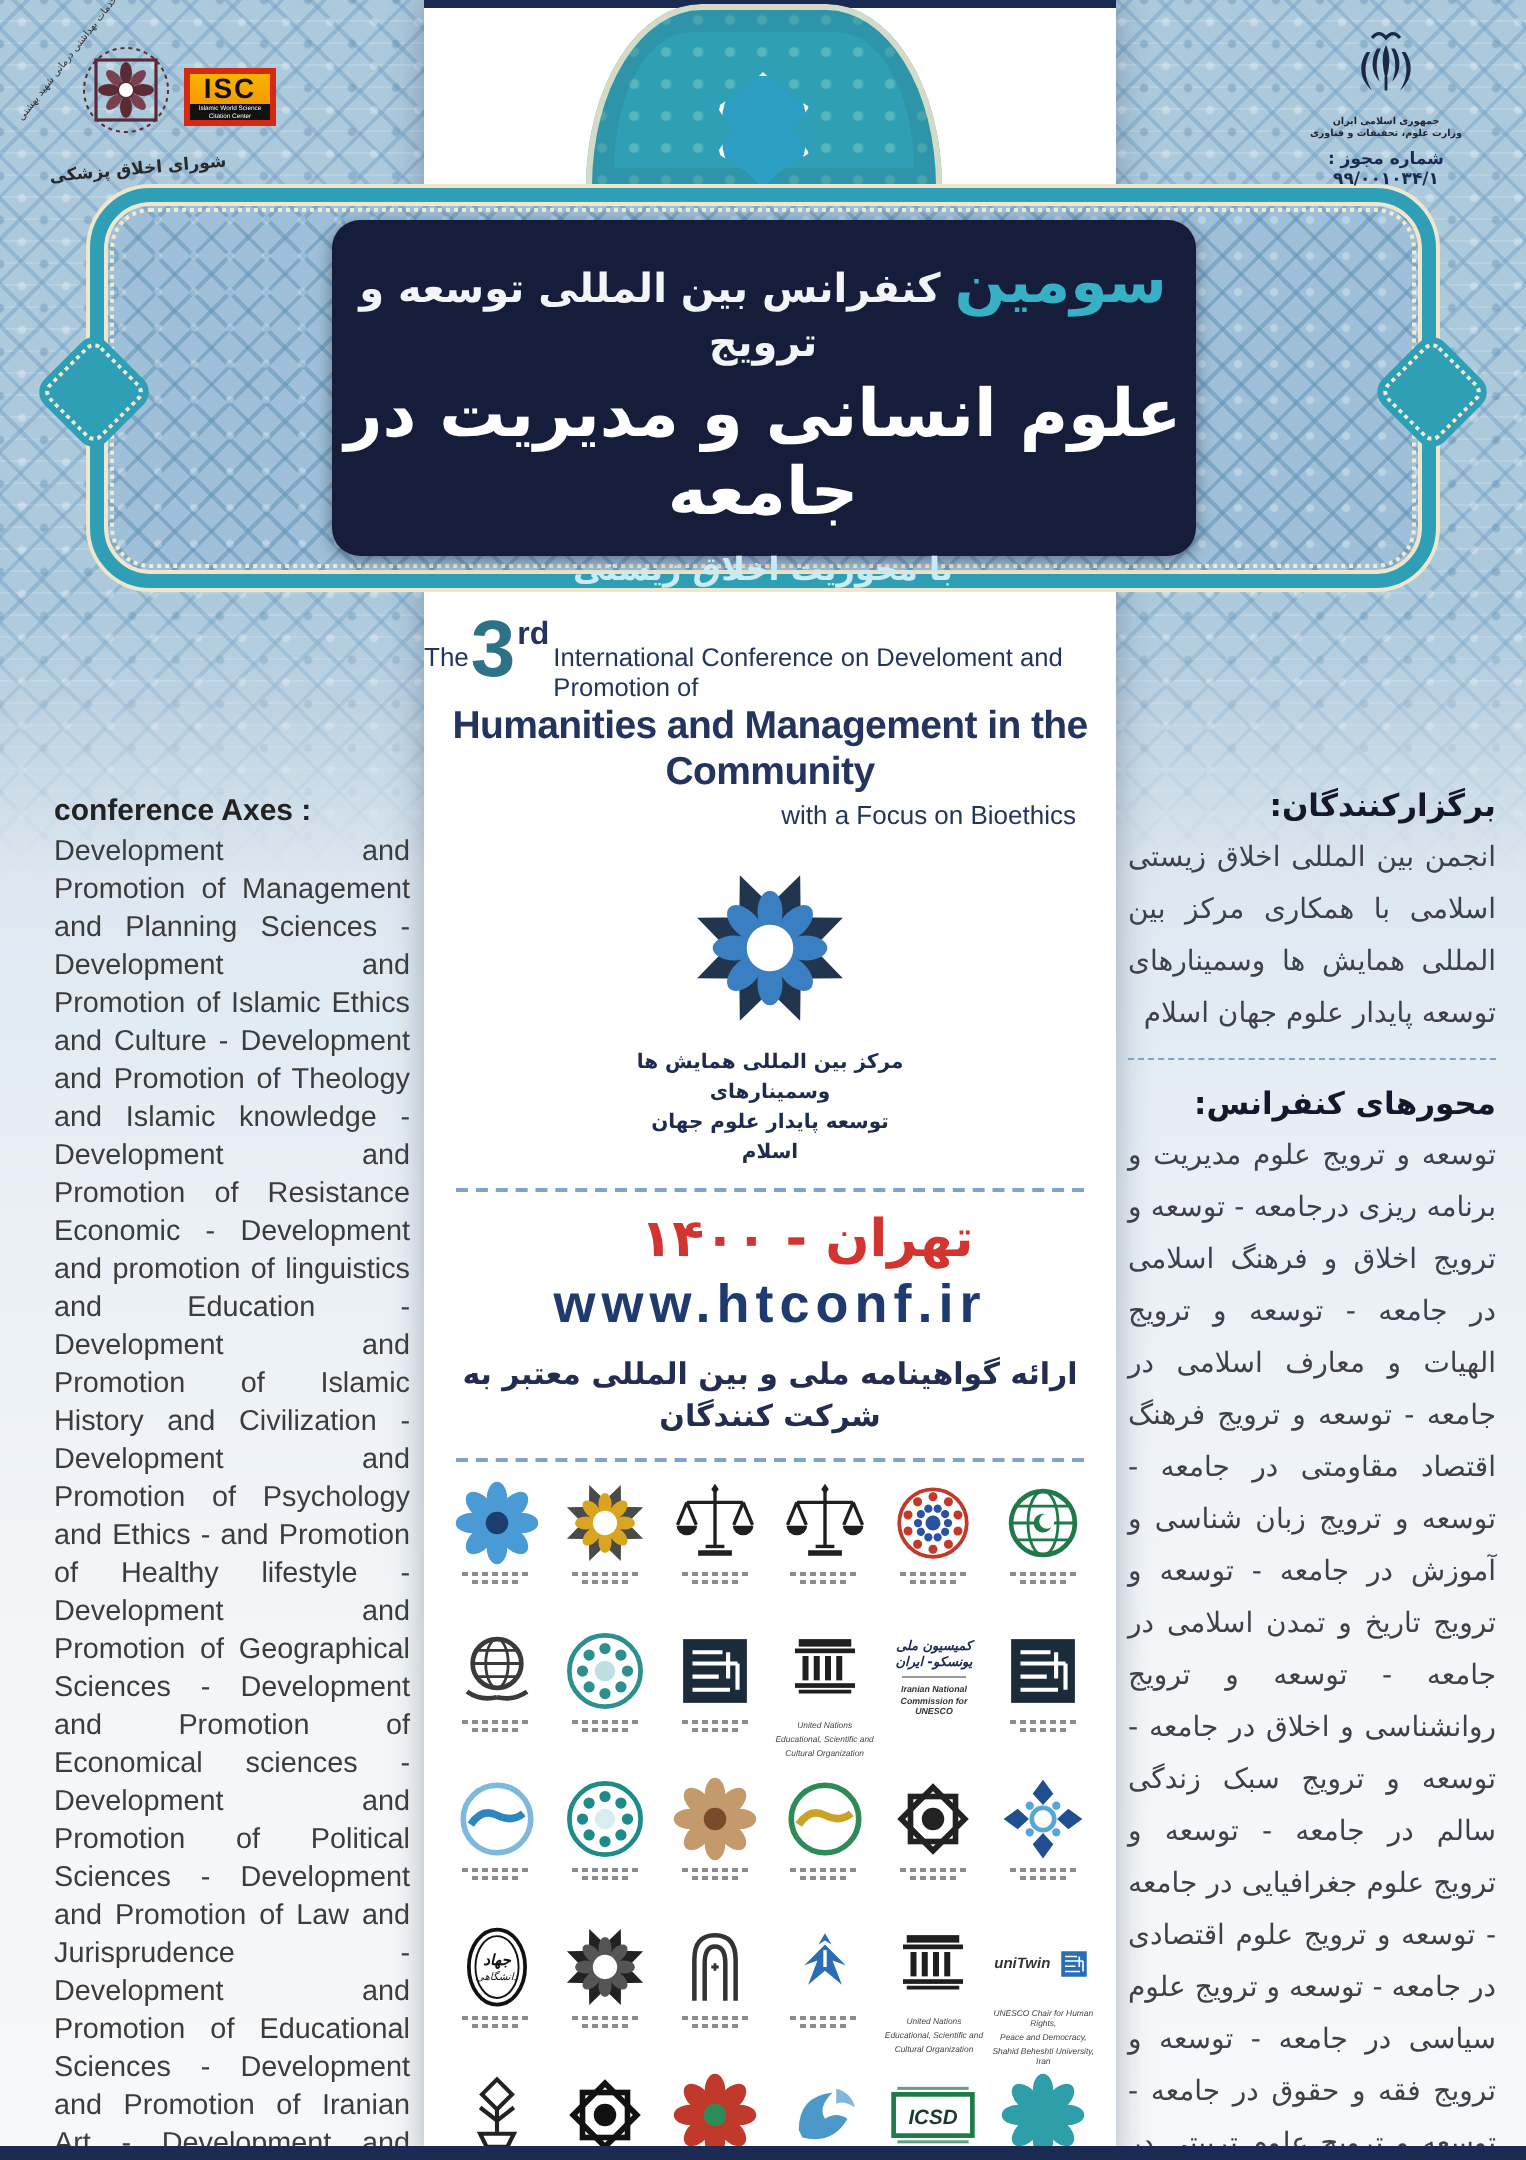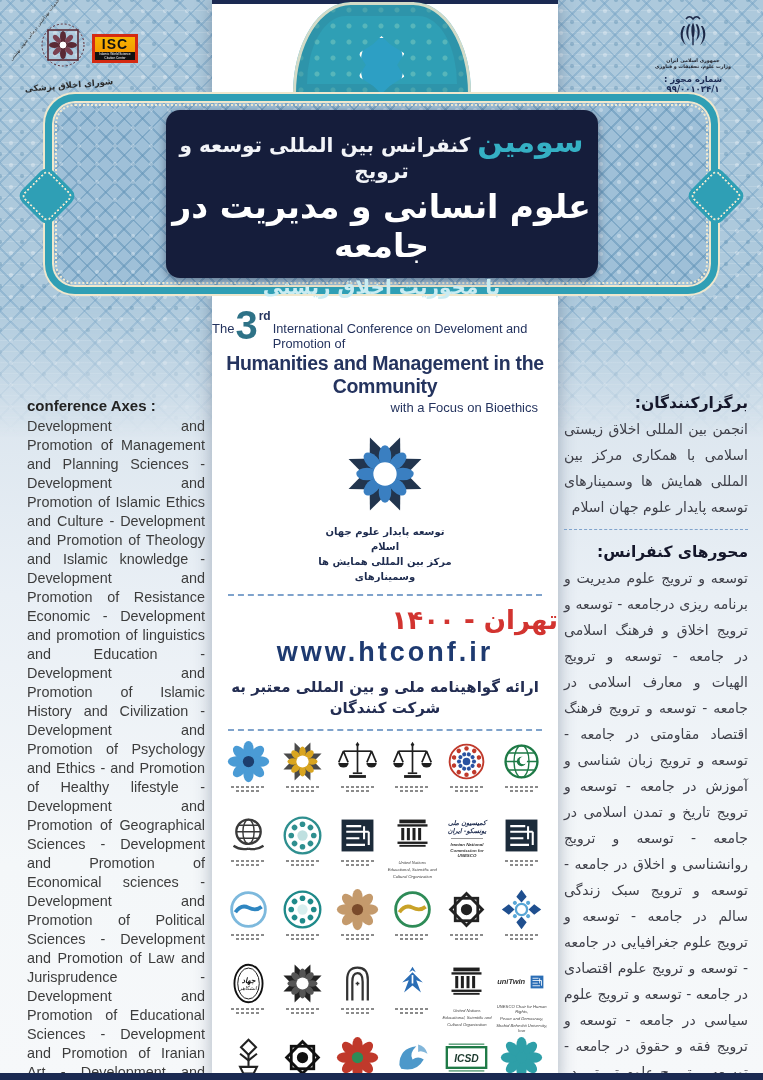--- a/index.html
+++ b/index.html
@@ -65,21 +65,21 @@
   .knob.kl{left:-24px;} .knob.kr{right:-24px;}
   .plaque{
     position:absolute;left:50%;top:9px;transform:translateX(-50%);
     width:432px;height:168px;background:var(--banner-navy,#151d3b);border-radius:14px;
     text-align:center;direction:rtl;padding-top:14px;box-sizing:border-box;
     box-shadow:0 2px 8px rgba(10,15,40,.45);
   }
   .plaque .l1{font-size:20px;font-weight:bold;color:#f2f4f8;letter-spacing:0;}
   .plaque .l1 .b1a{font-size:30px;color:var(--accent-teal,#35b0c4);font-weight:bold;}
   .plaque .l2{font-size:33px;font-weight:bold;color:#ffffff;margin-top:4px;}
-  .plaque .l3{font-size:20px;font-weight:bold;color:#c9ecf2;margin-top:10px;}
+  .plaque .l3{font-size:16px;font-weight:bold;color:#c9ecf2;margin-top:10px;}
   
   .hdr-left{position:absolute;left:14px;top:14px;width:125px;}
   .seal-side{position:absolute;left:-6px;top:44px;width:86px;font-size:5px;color:#333;transform:rotate(-52deg);transform-origin:left top;white-space:nowrap;overflow:hidden;}
   .seal-ic{position:absolute;left:26px;top:8px;width:46px;height:46px;}
   .seal-cap{position:absolute;left:0;top:66px;width:110px;text-align:center;font-size:8.5px;font-weight:bold;color:#2a2a2a;transform:rotate(-5deg);}
   .isc{
     position:absolute;left:92px;top:34px;width:46px;height:29px;box-sizing:border-box;
     background:linear-gradient(180deg,#f7b500,#f28c00);border:3px solid #d42a12;
     display:flex;flex-direction:column;align-items:center;justify-content:center;
   }
@@ -87,31 +87,31 @@
   .isc .isc-sub{font-size:3.2px;line-height:4px;background:#111;color:#fff;width:100%;text-align:center;}
   .hdr-right{position:absolute;right:14px;top:12px;width:112px;text-align:center;}
   .emblem-svg{width:42px;height:42px;display:inline-block;}
   .emb-line{font-size:4.8px;line-height:6px;color:#22242e;font-weight:bold;}
   .emb-lic{font-size:8.5px;font-weight:bold;color:#1b2a52;margin-top:4px;}
   
   .card-content{padding-top:304px;}
   .eng1{display:flex;align-items:flex-start;justify-content:center;color:var(--title-navy,#25345f);}
   .eng1 .the{font-size:13px;margin-top:13px;}
   .eng1 .big3{font-size:40px;font-weight:bold;color:#2e7287;line-height:34px;margin:0 1px;}
-  .eng1 .ord{font-size:12px;font-weight:bold;margin-top:1px;}
+  .eng1 .ord{font-size:16px;font-weight:bold;margin-top:1px;}
   .eng1 .rest{font-size:12.8px;margin-top:13px;margin-left:2px;}
   .eng2{font-size:19.5px;font-weight:bold;color:var(--title-navy,#25345f);text-align:center;margin-top:1px;letter-spacing:-.3px;}
   .eng3{font-size:13px;color:var(--title-navy,#25345f);text-align:right;padding-right:20px;margin-top:2px;padding-left:16px;}
   .org-row{display:flex;justify-content:center;gap:28px;margin-top:16px;}
   .org{width:140px;text-align:center;}
   .org-logo{width:86px;height:86px;margin:0 auto;}
   .org-logo svg{width:100%;height:100%;}
   .org-cap{font-size:10px;font-weight:bold;color:#1d2b4e;line-height:15px;margin-top:7px;}
   .dash{border-top:2px dashed var(--dash,#7fa3cc);margin:10px 16px 0;}
-  .city{font-size:26px;font-weight:bold;color:var(--red,#d23430);text-align:right;margin-top:9px;padding-left:37px;}
+  .city{font-size:26px;font-weight:bold;color:var(--red,#d23430);text-align:center;margin-top:9px;padding-left:37px;}
   .url{font-size:27px;font-weight:bold;color:var(--url-navy,#1e3a70);text-align:center;letter-spacing:3px;margin-top:2px;}
   .cert{font-size:15px;font-weight:bold;color:#232d52;text-align:center;line-height:21px;margin-top:9px;}
   .sp-title{font-size:16.5px;font-weight:bold;color:#1d2b4e;text-align:center;margin-top:9px;}
   
   .sp-grid{display:grid;grid-template-columns:repeat(6,1fr);column-gap:2px;row-gap:2px;padding:8px 10px 0;}
   .sp-cell{display:flex;flex-direction:column;align-items:center;height:72px;overflow:hidden;font-style:italic;}
   .sp-icon{width:45px;height:45px;flex:0 0 auto;}
   .sp-icon svg{width:100%;height:100%;}
   .sp-caps{margin-top:2px;display:flex;flex-direction:column;align-items:center;gap:2px;width:100%;}
   .sq{height:2px;background:repeating-linear-gradient(90deg,#8b8b8b 0 3px,transparent 3px 5px);}
@@ -201,22 +201,22 @@
                 </g>
                 <g transform="rotate(270 24 24)">
                   <ellipse cx="24" cy="14" rx="3.5" ry="6" fill="#3a7fc1"></ellipse>
                 </g>
                 <g transform="rotate(315 24 24)">
                   <ellipse cx="24" cy="14" rx="3.5" ry="6" fill="#3a7fc1"></ellipse>
                 </g>
                 <circle cx="24" cy="24" r="6.5" fill="#fff"></circle>
               </svg></div>
           <div class="org-cap fa">
+            <div>مرکز بین المللی همایش ها وسمینارهای</div>
             <div>توسعه پایدار علوم جهان اسلام</div>
-            <div>مرکز بین المللی همایش ها وسمینارهای</div>
           </div>
         </div>
       </div>
 
       <div class="dash"></div>
 
       <div class="city fa">تهران - ۱۴۰۰</div>
       <div class="url">www.htconf.ir</div>
       <div class="cert fa">
         <div>ارائه گواهینامه ملی و بین المللی معتبر به</div>

